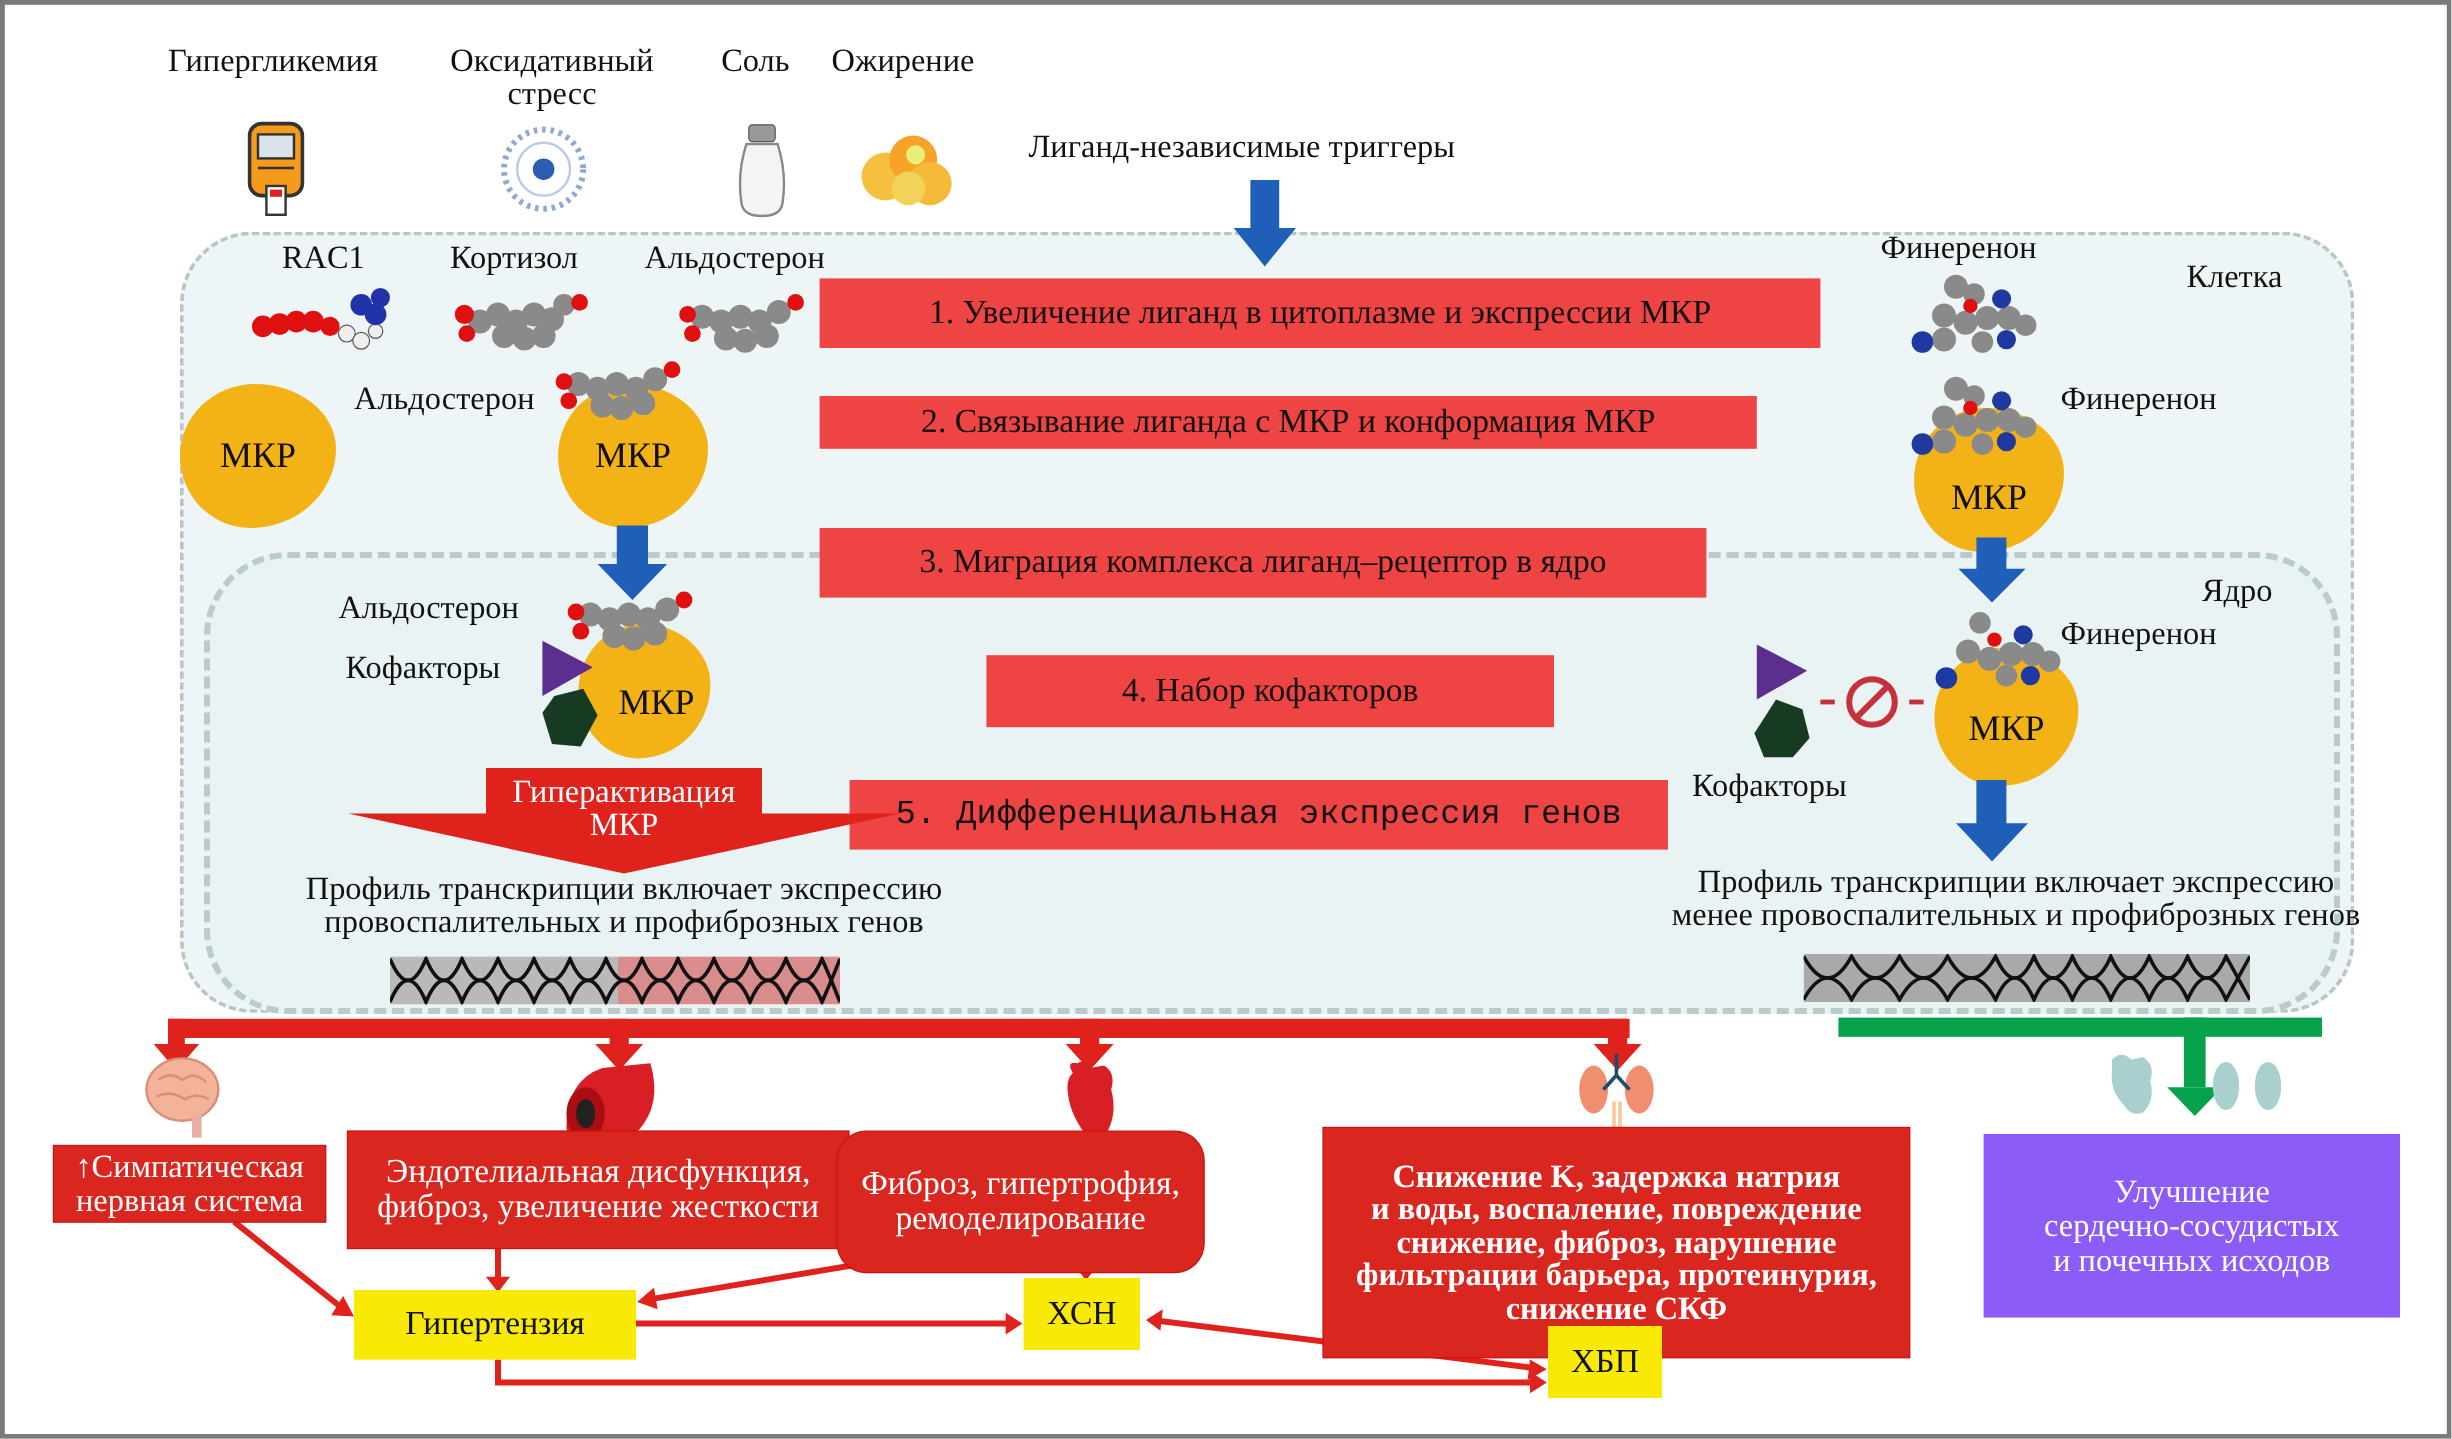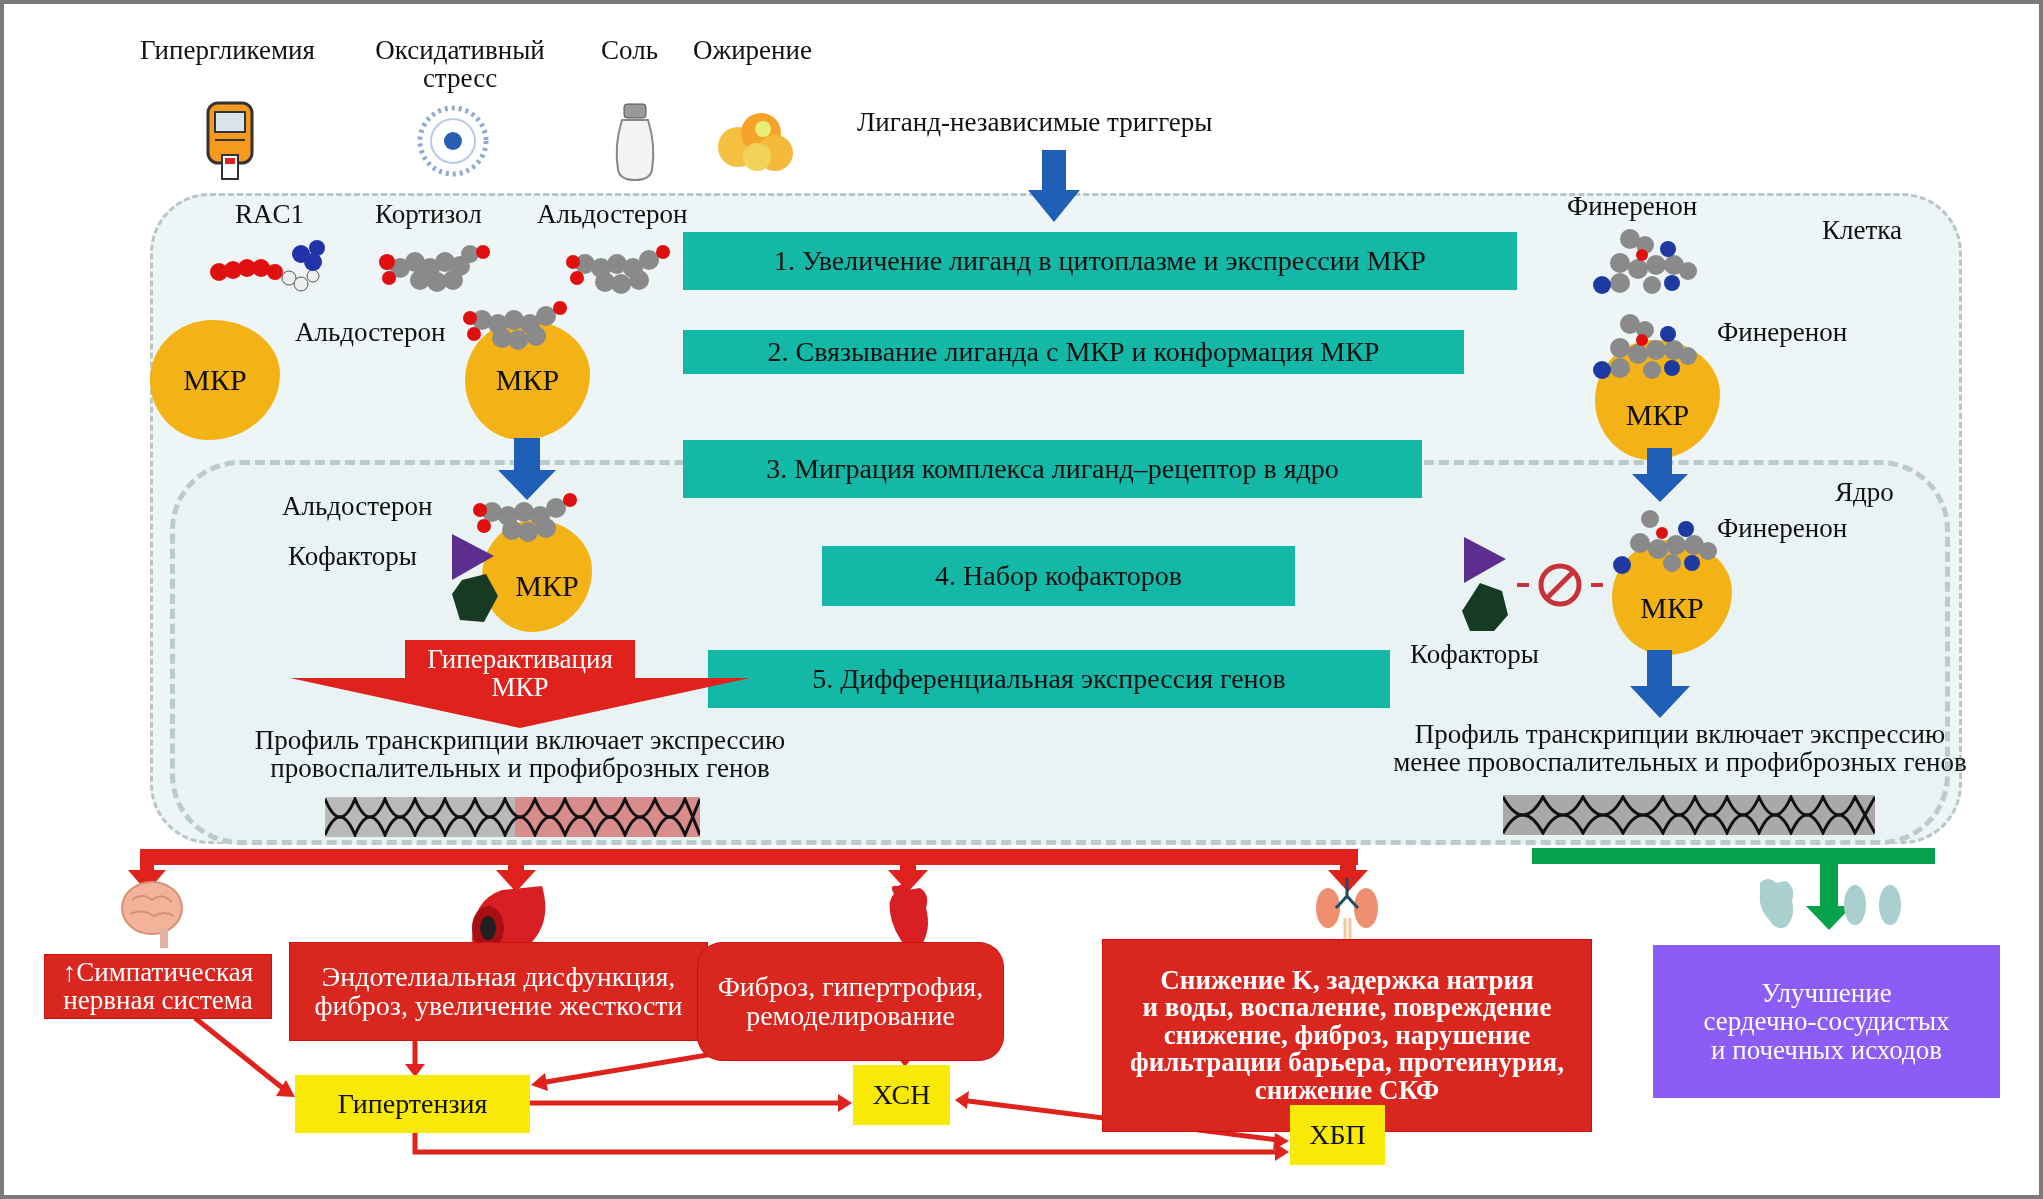--- a/index.html
+++ b/index.html
@@ -3,21 +3,21 @@
 <meta charset="utf-8">
 <style>
   html,body{margin:0;padding:0;}
   body{width:2043px;height:1199px;position:relative;overflow:hidden;background:#fff;font-family:"Liberation Serif","DejaVu Serif",serif;color:#111;}
   .frame{position:absolute;left:0;top:0;width:2035px;height:1191px;border:4px solid #7a7a7a;background:#fff;}
   .abs{position:absolute;}
   .lbl{position:absolute;font-size:27px;line-height:1.05;white-space:nowrap;color:#111;}
   .center{text-align:center;}
   .cell{position:absolute;left:150px;top:193px;width:1806px;height:645px;border:3px dashed #b9c6c6;border-radius:60px;background:#eef5f6;}
   .nucleus{position:absolute;left:170px;top:460px;width:1770px;height:375px;border:5px dashed #b9cccb;border-radius:70px 70px 70px 70px;background:#eaf3f4;border-left-width:5px;}
-  .step{position:absolute;background:#14b8a6;font-size:28px;display:flex;align-items:center;justify-content:center;white-space:nowrap;}
+  .step{position:absolute;background:#ef4444;font-size:28px;display:flex;align-items:center;justify-content:center;white-space:nowrap;}
   .mkr{position:absolute;background:#f3b317;border-radius:48% 52% 55% 45%/50% 45% 55% 50%;display:flex;align-items:center;justify-content:center;font-size:30px;color:#111;}
   .mol{position:absolute;}
   .redbox{position:absolute;background:#d9261f;color:#fff;font-size:27px;display:flex;align-items:center;justify-content:center;text-align:center;line-height:1.02;box-shadow:0 0 0 1px #c11;}
   .greenbox{position:absolute;background:#8b5cf6;color:#fff;font-size:27px;display:flex;align-items:center;justify-content:center;text-align:center;line-height:1.05;}
   .yellowbox{position:absolute;background:#f8ea06;color:#111;font-size:28px;display:flex;align-items:center;justify-content:center;}
   svg.ov{position:absolute;left:0;top:0;}
   .dna{position:absolute;height:40px;}
 </style>
 </head>
 <body>
@@ -188,21 +188,21 @@
       <circle cx="78" cy="24" r="8"></circle>
       <circle cx="82" cy="58" r="8"></circle>
     </g>
   <circle cx="52" cy="30" r="6" fill="#e01010"></circle>
 </svg>
 
 <div class="step" style="left:683px;top:232px;width:834px;height:58px;">1. Увеличение лиганд в цитоплазме и экспрессии МКР</div>
 <div class="step" style="left:683px;top:330px;width:781px;height:44px;">2. Связывание лиганда с МКР и конформация МКР</div>
 <div class="step" style="left:683px;top:440px;width:739px;height:58px;">3. Миграция комплекса лиганд–рецептор в ядро</div>
 <div class="step" style="left:822px;top:546px;width:473px;height:60px;">4. Набор кофакторов</div>
-<div class="step" style="left:708px;top:650px;width:682px;height:58px;">5. Дифференциальная экспрессия генов</div>
+<div class="step" style="left:708px;top:650px;width:682px;height:58px;font-family:Liberation Mono, monospace;">5. Дифференциальная экспрессия генов</div>
 
 <div class="lbl" style="left:1835px;top:478px;">Ядро</div>
 
 <div class="lbl" style="left:282px;top:492px;">Альдостерон</div>
 <div class="lbl" style="left:288px;top:542px;">Кофакторы</div>
 <div class="mkr" style="left:482px;top:520px;width:110px;height:112px;">
     <span style="margin-top:20px;margin-left:20px;">МКР</span>
   </div>
 <svg class="mol" style="left:470px;top:490px;" width="120" height="60">
   <g fill="#8a8a8a">

